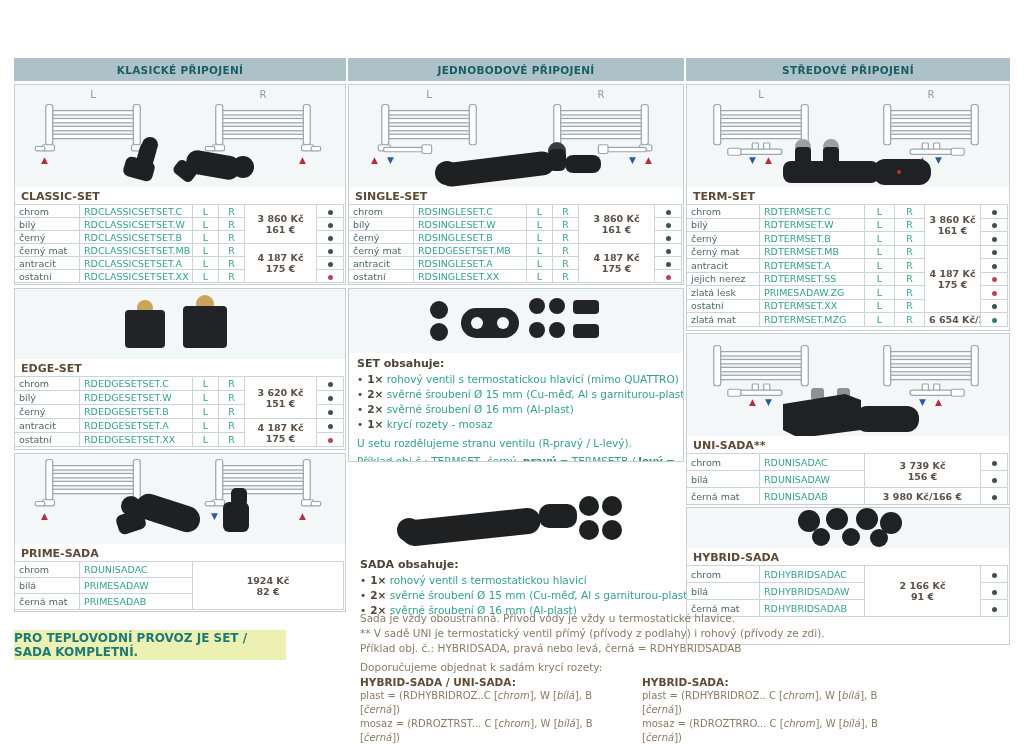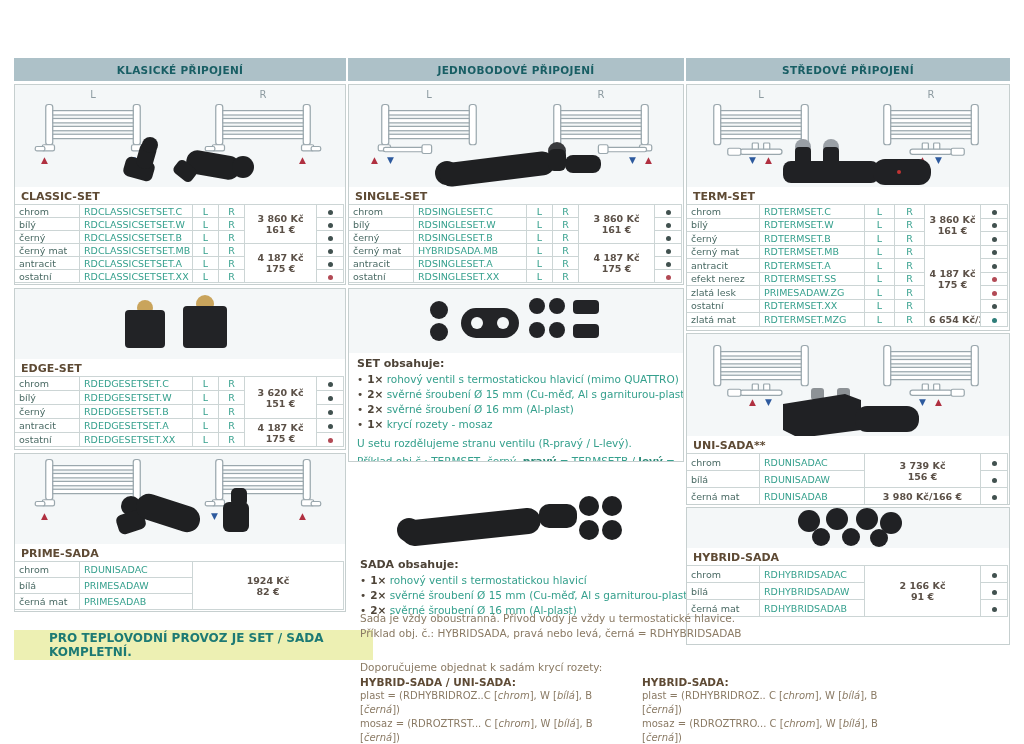--- a/index.html
+++ b/index.html
@@ -35,22 +35,22 @@
   .arr{position:absolute;font-size:9px;line-height:9px;}
   .arr.red{color:#b03040;} .arr.blue{color:#2d5a9e;}
   .photo-slot{position:absolute;z-index:2;}
   .txt{padding:4px 8px 0;}
   .txt-head{font-size:11px;font-weight:bold;color:#4d4337;margin-bottom:2px;}
   .bullet{font-size:10.5px;color:#35a08d;line-height:15px;white-space:nowrap;}
   .bullet .bdot{color:#4d4337;margin-right:4px;}
   .bullet b{color:#4d4337;}
   .para{font-size:10.5px;color:#35a08d;line-height:14px;margin-top:4px;}
   .para b{color:#2c8a78;}
-  .banner{position:absolute;left:14px;top:630px;width:324px;height:30px;background:#edf0b3;
-        color:#1d7a74;font-weight:bold;font-size:12px;display:flex;align-items:center;justify-content:center;padding-left:35px;}
+  .banner{position:absolute;left:14px;top:630px;width:272px;height:30px;background:#edf0b3;
+        color:#1d7a74;font-weight:bold;font-size:12px;display:flex;align-items:center;justify-content:center;}
   .notes{position:absolute;left:360px;top:611px;width:600px;font-size:10.5px;color:#8a7a64;line-height:15px;}
   .ros-intro{position:absolute;left:360px;top:661px;font-size:10.5px;color:#8a7a64;}
   .ros-block{position:absolute;top:675px;width:270px;font-size:10px;color:#8a7a64;line-height:14px;}
   .ros-head{font-weight:bold;color:#5e4a34;font-size:10.5px;}
 </style>
 </head>
 <body>
 
 <div class="page">
 
@@ -378,21 +378,21 @@
           </tr>
           <tr>
             <td class="tl">černý</td>
             <td class="tc">RDSINGLESET.B</td>
             <td class="tlr">L</td>
             <td class="tlr">R</td>
             <td class="tdot"><span class="dot dark"></span></td>
           </tr>
           <tr>
             <td class="tl">černý mat</td>
-            <td class="tc">HYBRIDSADA.MB</td>
+            <td class="tc">RDEDGESETSET.MB</td>
             <td class="tlr">L</td>
             <td class="tlr">R</td>
             <td class="tp" rowspan="3">4 187 Kč<br>175 €</td>
             <td class="tdot"><span class="dot dark"></span></td>
           </tr>
           <tr>
             <td class="tl">antracit</td>
             <td class="tc">RDSINGLESET.A</td>
             <td class="tlr">L</td>
             <td class="tlr">R</td>
@@ -556,21 +556,21 @@
             <td class="tdot"><span class="dot dark"></span></td>
           </tr>
           <tr>
             <td class="tl">antracit</td>
             <td class="tc">RDTERMSET.A</td>
             <td class="tlr">L</td>
             <td class="tlr">R</td>
             <td class="tdot"><span class="dot dark"></span></td>
           </tr>
           <tr>
-            <td class="tl">efekt nerez</td>
+            <td class="tl">jejich nerez</td>
             <td class="tc">RDTERMSET.SS</td>
             <td class="tlr">L</td>
             <td class="tlr">R</td>
             <td class="tdot"><span class="dot red"></span></td>
           </tr>
           <tr>
             <td class="tl">zlatá lesk</td>
             <td class="tc">PRIMESADAW.ZG</td>
             <td class="tlr">L</td>
             <td class="tlr">R</td>
@@ -706,20 +706,21 @@
             <td class="tl">černá mat</td>
             <td class="tc">RDHYBRIDSADAB</td>
             <td class="tdot"><span class="dot dark"></span></td>
           </tr>
         </tbody>
       </table>
   </div>
 
   <div class="notes">
     <div>Sada je vždy oboustranná. Přívod vody je vždy u termostatické hlavice.</div>
+    <div>** V sadě UNI je termostatický ventil přímý (přívody z podlahy) i rohový (přívody ze zdi).</div>
     <div>Příklad obj. č.: HYBRIDSADA, pravá nebo levá, černá = RDHYBRIDSADAB</div>
   </div>
 
   <div class="ros-intro">Doporučujeme objednat k sadám krycí rozety:</div>
 
   <div class="ros-block" style="left:360px">
     <div class="ros-head">HYBRID-SADA / UNI-SADA:</div>
     <div>plast = (RDHYBRIDROZ..C [<i>chrom</i>], W [<i>bílá</i>], B [<i>černá</i>])</div>
     <div>mosaz = (RDROZTRST... C [<i>chrom</i>], W [<i>bílá</i>], B [<i>černá</i>])</div>
   </div>

